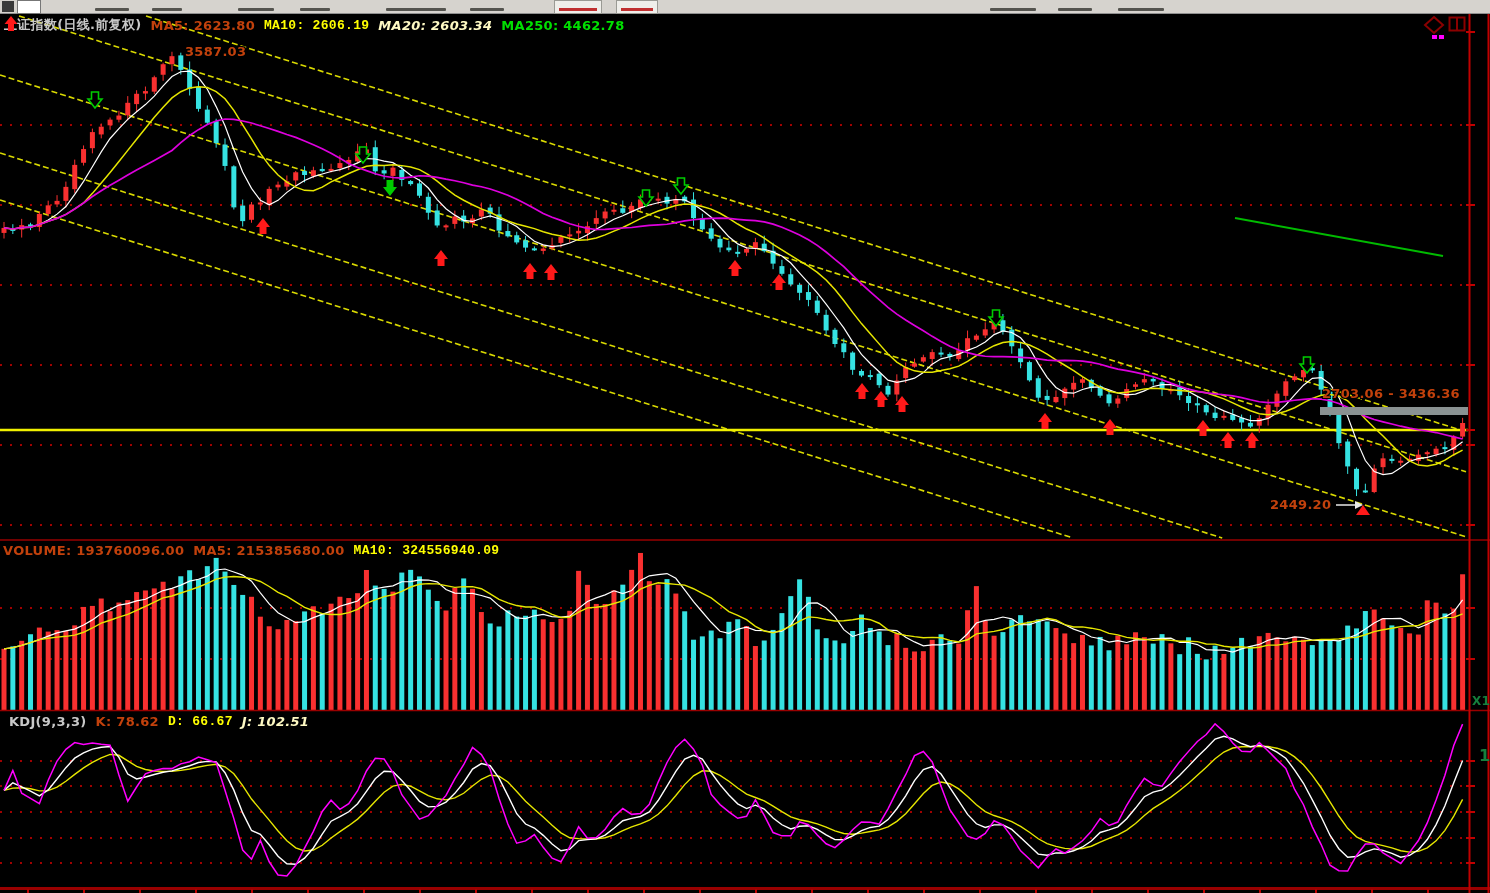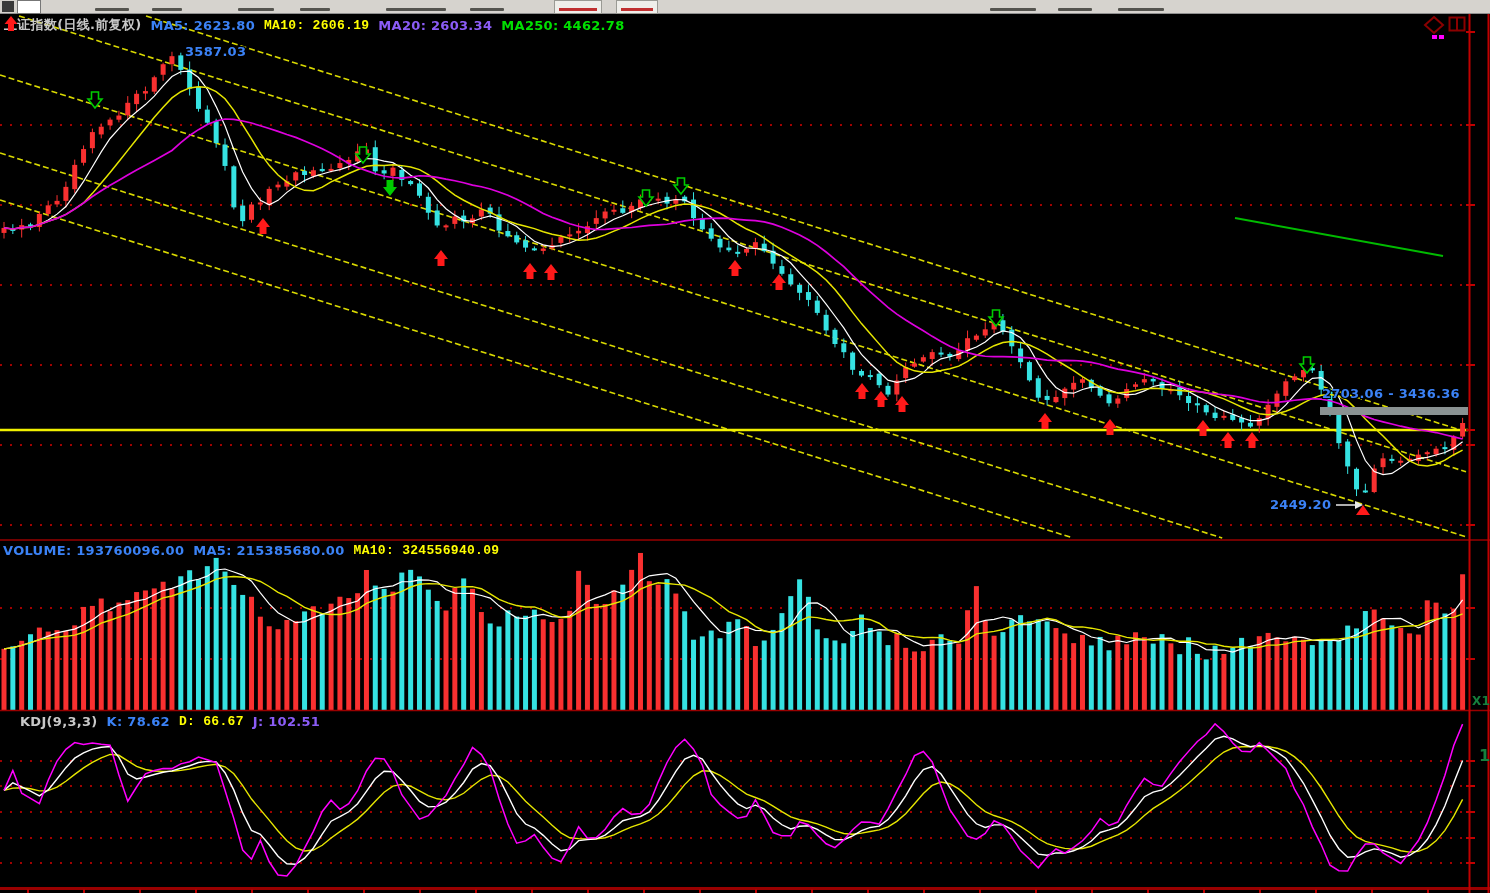--- a/index.html
+++ b/index.html
@@ -9,21 +9,21 @@
   .topbar{position:absolute;left:0;top:0;width:1490px;height:13px;background:#d6d3ce;
           border-bottom:1px solid #8f8f8f;z-index:5;}
   .tb-smudge{position:absolute;top:8px;height:3px;background:#55544f;border-radius:1px;}
   .tb-btn{position:absolute;top:0;height:12px;background:#efeeea;border:1px solid #9a9a94;}
   .tb-btn .red{position:absolute;left:4px;right:4px;top:7px;height:3px;background:#c03030;}
   .tb-white{position:absolute;left:17px;top:0;width:22px;height:12px;background:#fff;border:1px solid #777;}
   .tb-dark{position:absolute;left:2px;top:1px;width:12px;height:11px;background:#3a3a3a;}
   
   .lbl{position:absolute;z-index:4;white-space:nowrap;font-weight:700;font-size:13px;letter-spacing:.3px;}
   .legend{display:flex;gap:9px;align-items:center;}
-  .w{color:#3b82f6;} .y{color:#ffff00;font-family:Liberation Mono, monospace;} .m{color:#8b5cf6;} .g{color:#00e000;} .gray{color:#c8c8c8;}
+  .w{color:#c2410c;} .y{color:#ffff00;font-family:Liberation Mono, monospace;} .m{color:#fef9c3;font-style:italic;} .g{color:#00e000;} .gray{color:#c8c8c8;}
   .red-t{color:#15803d;}
   .shadow{text-shadow:1px 1px 0 #000,-1px 1px 0 #000,1px -1px 0 #000;}
   svg{position:absolute;left:0;top:0;z-index:2;}
   .panel-hit{position:absolute;left:0;width:1470px;z-index:3;}
 </style>
 </head>
 <body>
 
 <div class="topbar">
   <span class="tb-dark"></span>
@@ -663,21 +663,21 @@
 <div class="lbl w shadow" style="left:185px;top:44px">3587.03</div>
 <div class="lbl w shadow" style="left:1322px;top:386px">2703.06 - 3436.36</div>
 <div class="lbl w shadow" style="left:1270px;top:497px">2449.20</div>
 
 <div class="lbl legend" style="left:3px;top:543px">
   <span class="w">VOLUME: 193760096.00</span>
   <span class="w">MA5: 215385680.00</span>
   <span class="y">MA10: 324556940.09</span>
 </div>
 
-<div class="lbl legend" style="left:20px;top:714px">
+<div class="lbl legend" style="left:9px;top:714px">
   <span class="gray">KDJ(9,3,3)</span>
   <span class="w">K: 78.62</span>
   <span class="y">D: 66.67</span>
   <span class="m">J: 102.51</span>
 </div>
 
 <div class="lbl red-t" style="left:1472px;top:694px;font-size:12px">X1</div>
 <div class="lbl red-t" style="left:1479px;top:746px;font-size:16px">1</div>
 
 <svg style="position:absolute;left:1420px;top:14px;z-index:6" width="50" height="28">

